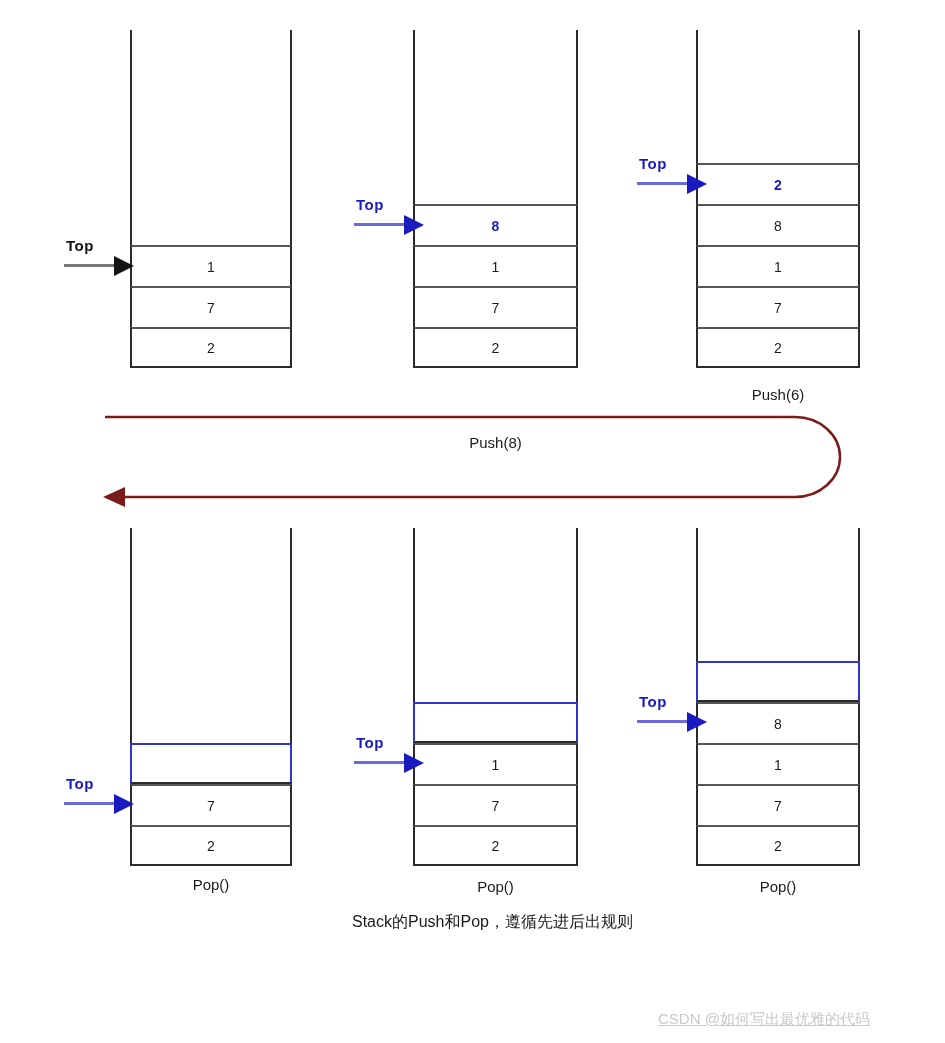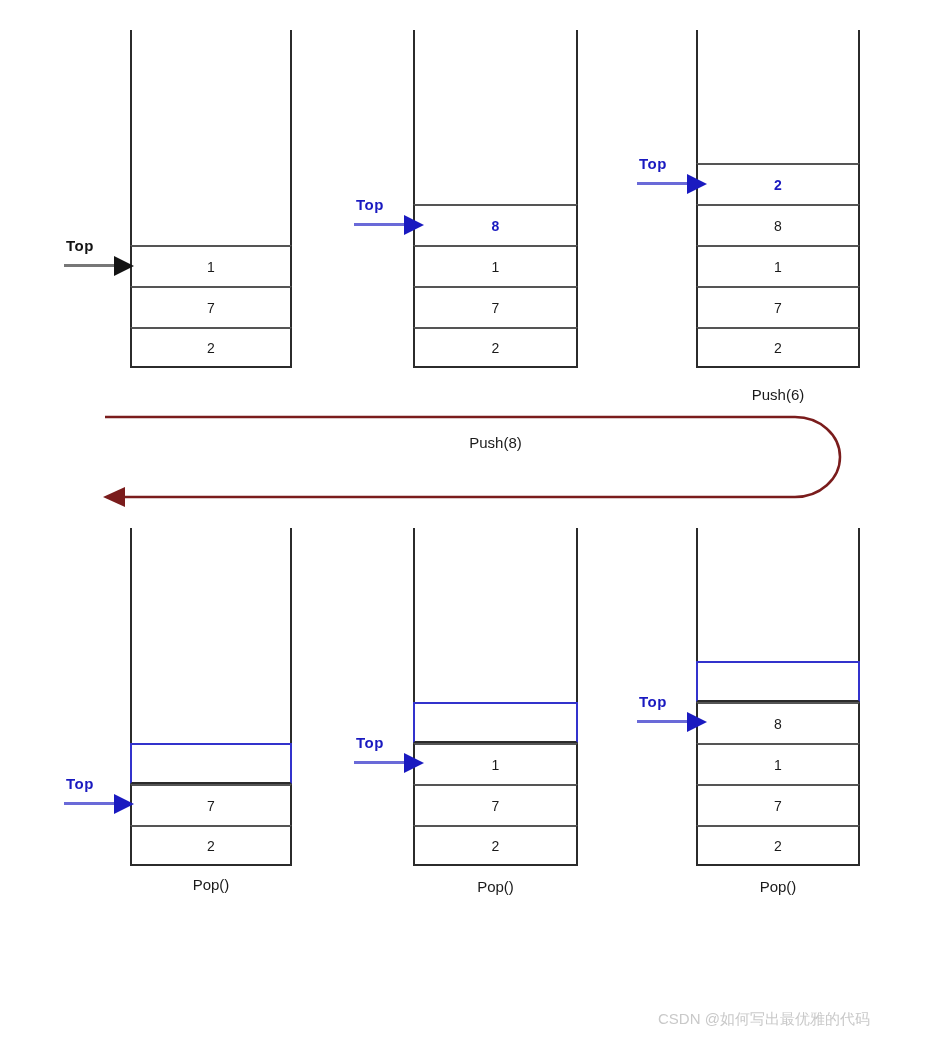--- a/index.html
+++ b/index.html
@@ -119,20 +119,21 @@
     position: absolute;
     font-size: 16px;
     color: #1a1a1a;
     white-space: nowrap;
   }
   .watermark {
     position: absolute;
     font-size: 15px;
     color: #c9c9c9;
     white-space: nowrap;
+    text-decoration: underline;
   }
   .flow-arrow {
     position: absolute;
     left: 95px;
     top: 405px;
     width: 760px;
     height: 110px;
   }
 </style>
 </head>
@@ -281,16 +282,17 @@
       </div>
     </div>
   </div>
   <div class="top-pointer blue" style="left:635px; top:693px;">
     <span class="top-label">Top</span>
     <span class="shaft"></span>
     <span class="head"></span>
   </div>
   <div class="op-caption" style="left:696px; top:878px; width:164px;">Pop()</div>
 
+  <div class="main-caption" style="left:352px; top:912px;">Stack的Push和Pop，遵循先进后出规则</div>
 
   <div class="watermark" style="left:658px; top:1010px;">CSDN @如何写出最优雅的代码</div>
 
 </div>
 
 </body></html>

